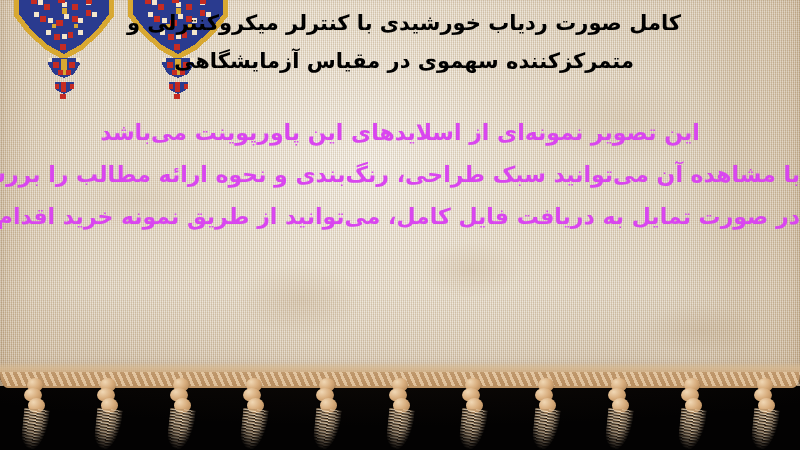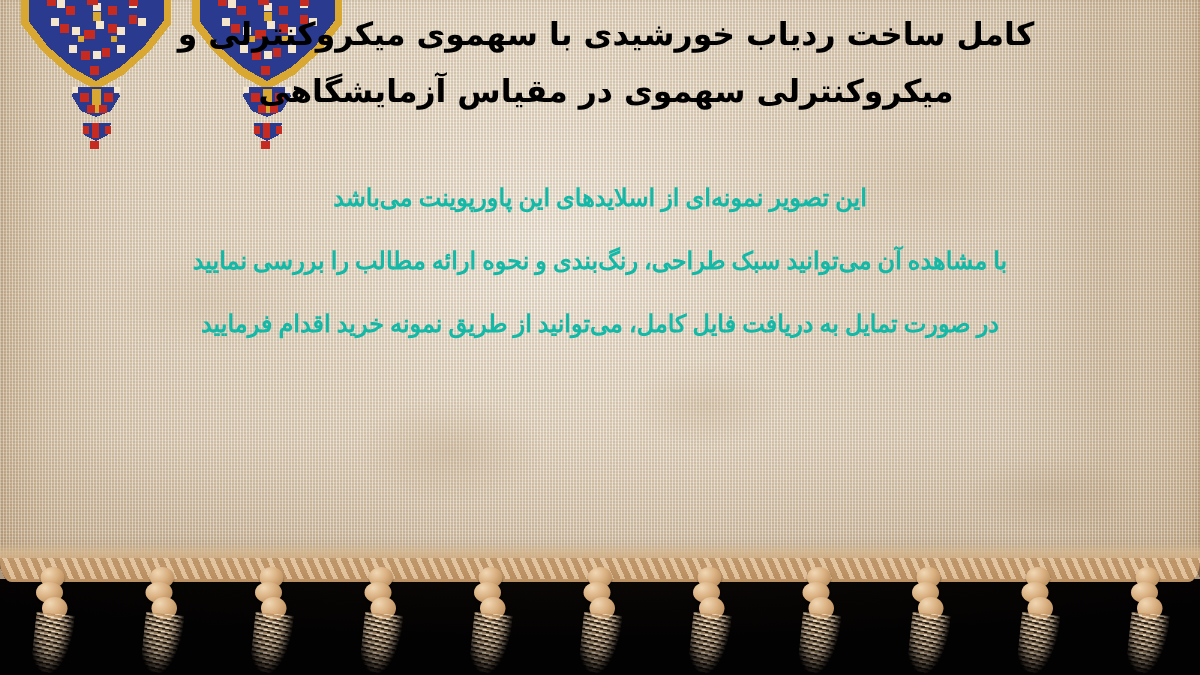--- a/index.html
+++ b/index.html
@@ -166,27 +166,26 @@
     font-weight:bold;
     line-height:38px;
     letter-spacing:-0.2px;
     white-space:nowrap;
     padding-left:8px;
   }
   .body-block{
     position:absolute; left:0; right:0; top:112px;
   }
   .body-line{
-    color:#14b8a6;
-    font-size:16px;
+    color:#d946ef;
+    font-size:22px;
     font-weight:bold;
     line-height:42px;
     letter-spacing:-0.2px;
     white-space:nowrap;
-    font-family:Liberation Serif, serif;
   }
 </style>
 </head>
 <body>
 
 <div id="slide">
 
   <div class="backing"></div>
 
   <div class="canvas-field">
@@ -423,22 +422,22 @@
           <rect x="62" y="84" width="4" height="5" fill="#c62b22"></rect>
           <rect x="52" y="94" width="6" height="5" fill="#c62b22"></rect>
         </g>
       </g>
     </svg>
   </div>
 
   <div class="text-layer">
 
     <div class="title-block">
-      <div class="title-line">کامل ساخت ردیاب خورشیدی با سهموی میکروکنترلی و</div>
-      <div class="title-line">میکروکنترلی سهموی در مقیاس آزمایشگاهی</div>
+      <div class="title-line">کامل صورت ردیاب خورشیدی با کنترلر میکروکنترلی و</div>
+      <div class="title-line">متمرکزکننده سهموی در مقیاس آزمایشگاهی</div>
     </div>
 
     <div class="body-block">
       <div class="body-line">این تصویر نمونه‌ای از اسلایدهای این پاورپوینت می‌باشد</div>
       <div class="body-line">با مشاهده آن می‌توانید سبک طراحی، رنگ‌بندی و نحوه ارائه مطالب را بررسی نمایید</div>
       <div class="body-line">در صورت تمایل به دریافت فایل کامل، می‌توانید از طریق نمونه خرید اقدام فرمایید</div>
     </div>
 
   </div>
 

